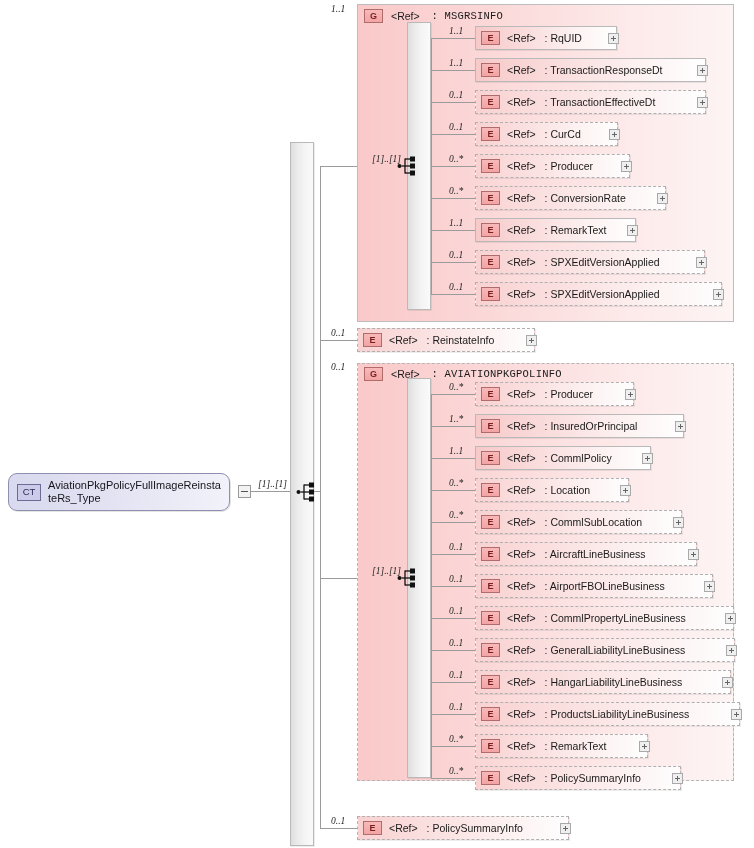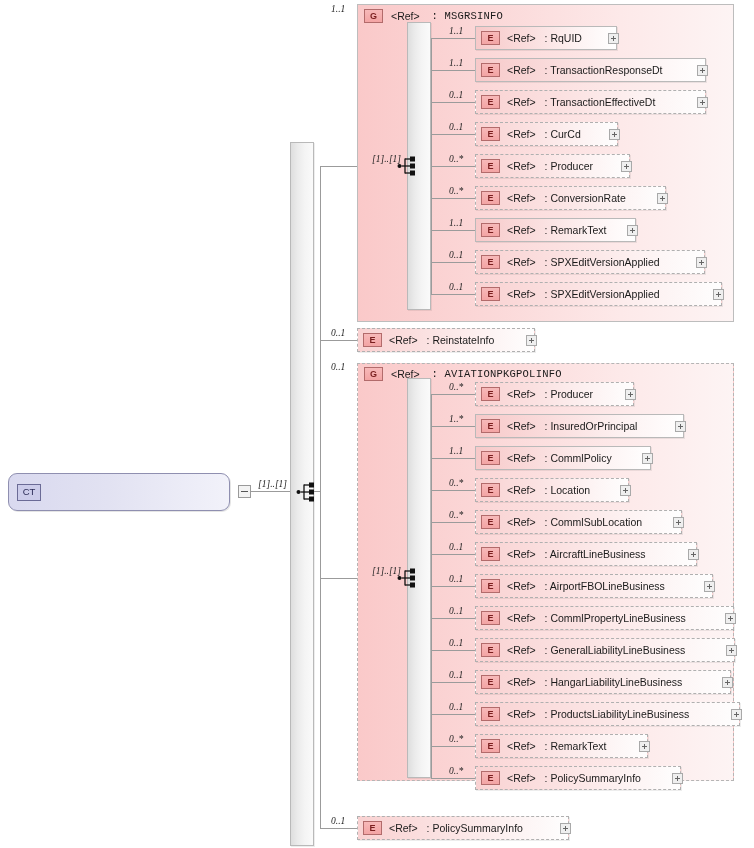--- a/index.html
+++ b/index.html
@@ -143,20 +143,21 @@
 
   
   .seq-icon{position:absolute;width:22px;height:22px;}
 </style>
 </head>
 <body>
 
 <div id="canvas">
     <div class="ct-node" style="left: 8px; top: 473px; width: 222px; height: 38px;">
       <span class="ct-badge">CT</span>
+      <span class="ct-label">AviationPkgPolicyFullImageReinstateRs_Type</span>
     </div>
     <div class="stub-box" style="left: 238px; top: 485px;"></div>
     <div class="hline" style="left: 251px; top: 491px; width: 45px;"></div>
     <div class="card" style="left: 258px; top: 479px;">[1]..[1]</div>
     <div class="seq-bar" style="left: 290px; top: 142px; width: 24px; height: 704px;"></div>
     <div class="seq-icon" style="left: 296px; top: 481px;"><svg width="22" height="22" viewBox="0 0 22 22">
         <circle cx="2.5" cy="11" r="2" fill="#111"></circle>
         <line x1="4.5" y1="11" x2="8" y2="11" stroke="#111" stroke-width="1.3"></line>
         <line x1="8" y1="3.5" x2="8" y2="18.5" stroke="#111" stroke-width="1.3"></line>
         <line x1="8" y1="4" x2="13" y2="4" stroke="#111" stroke-width="1.3"></line>

